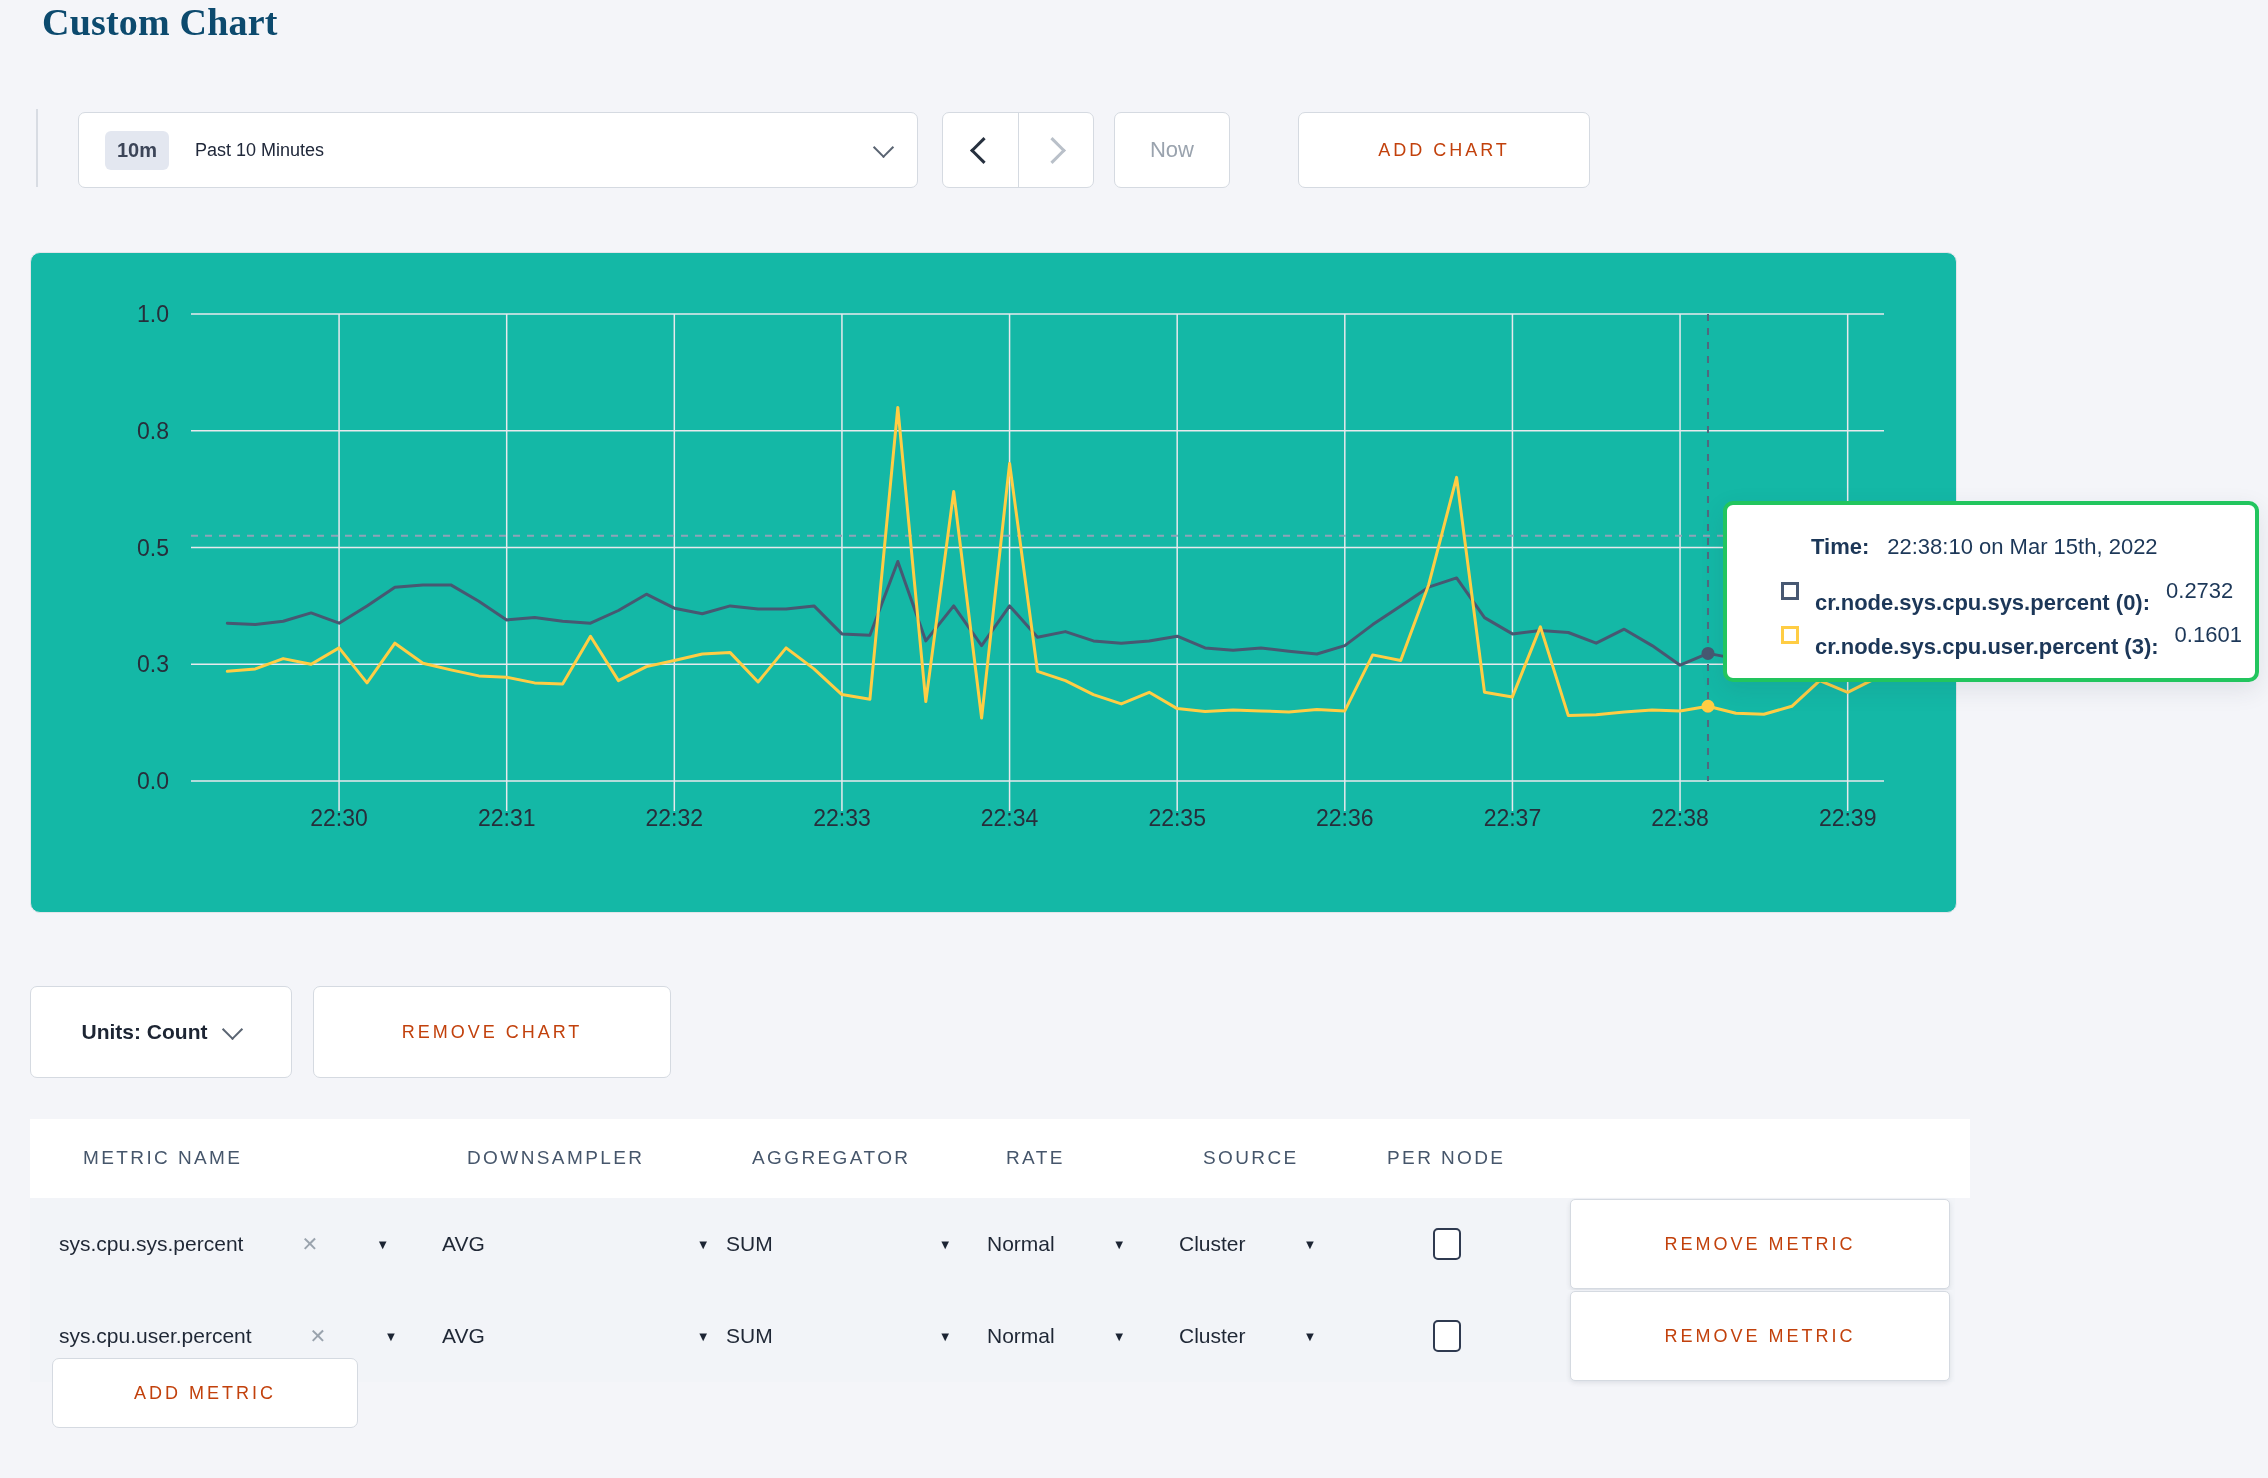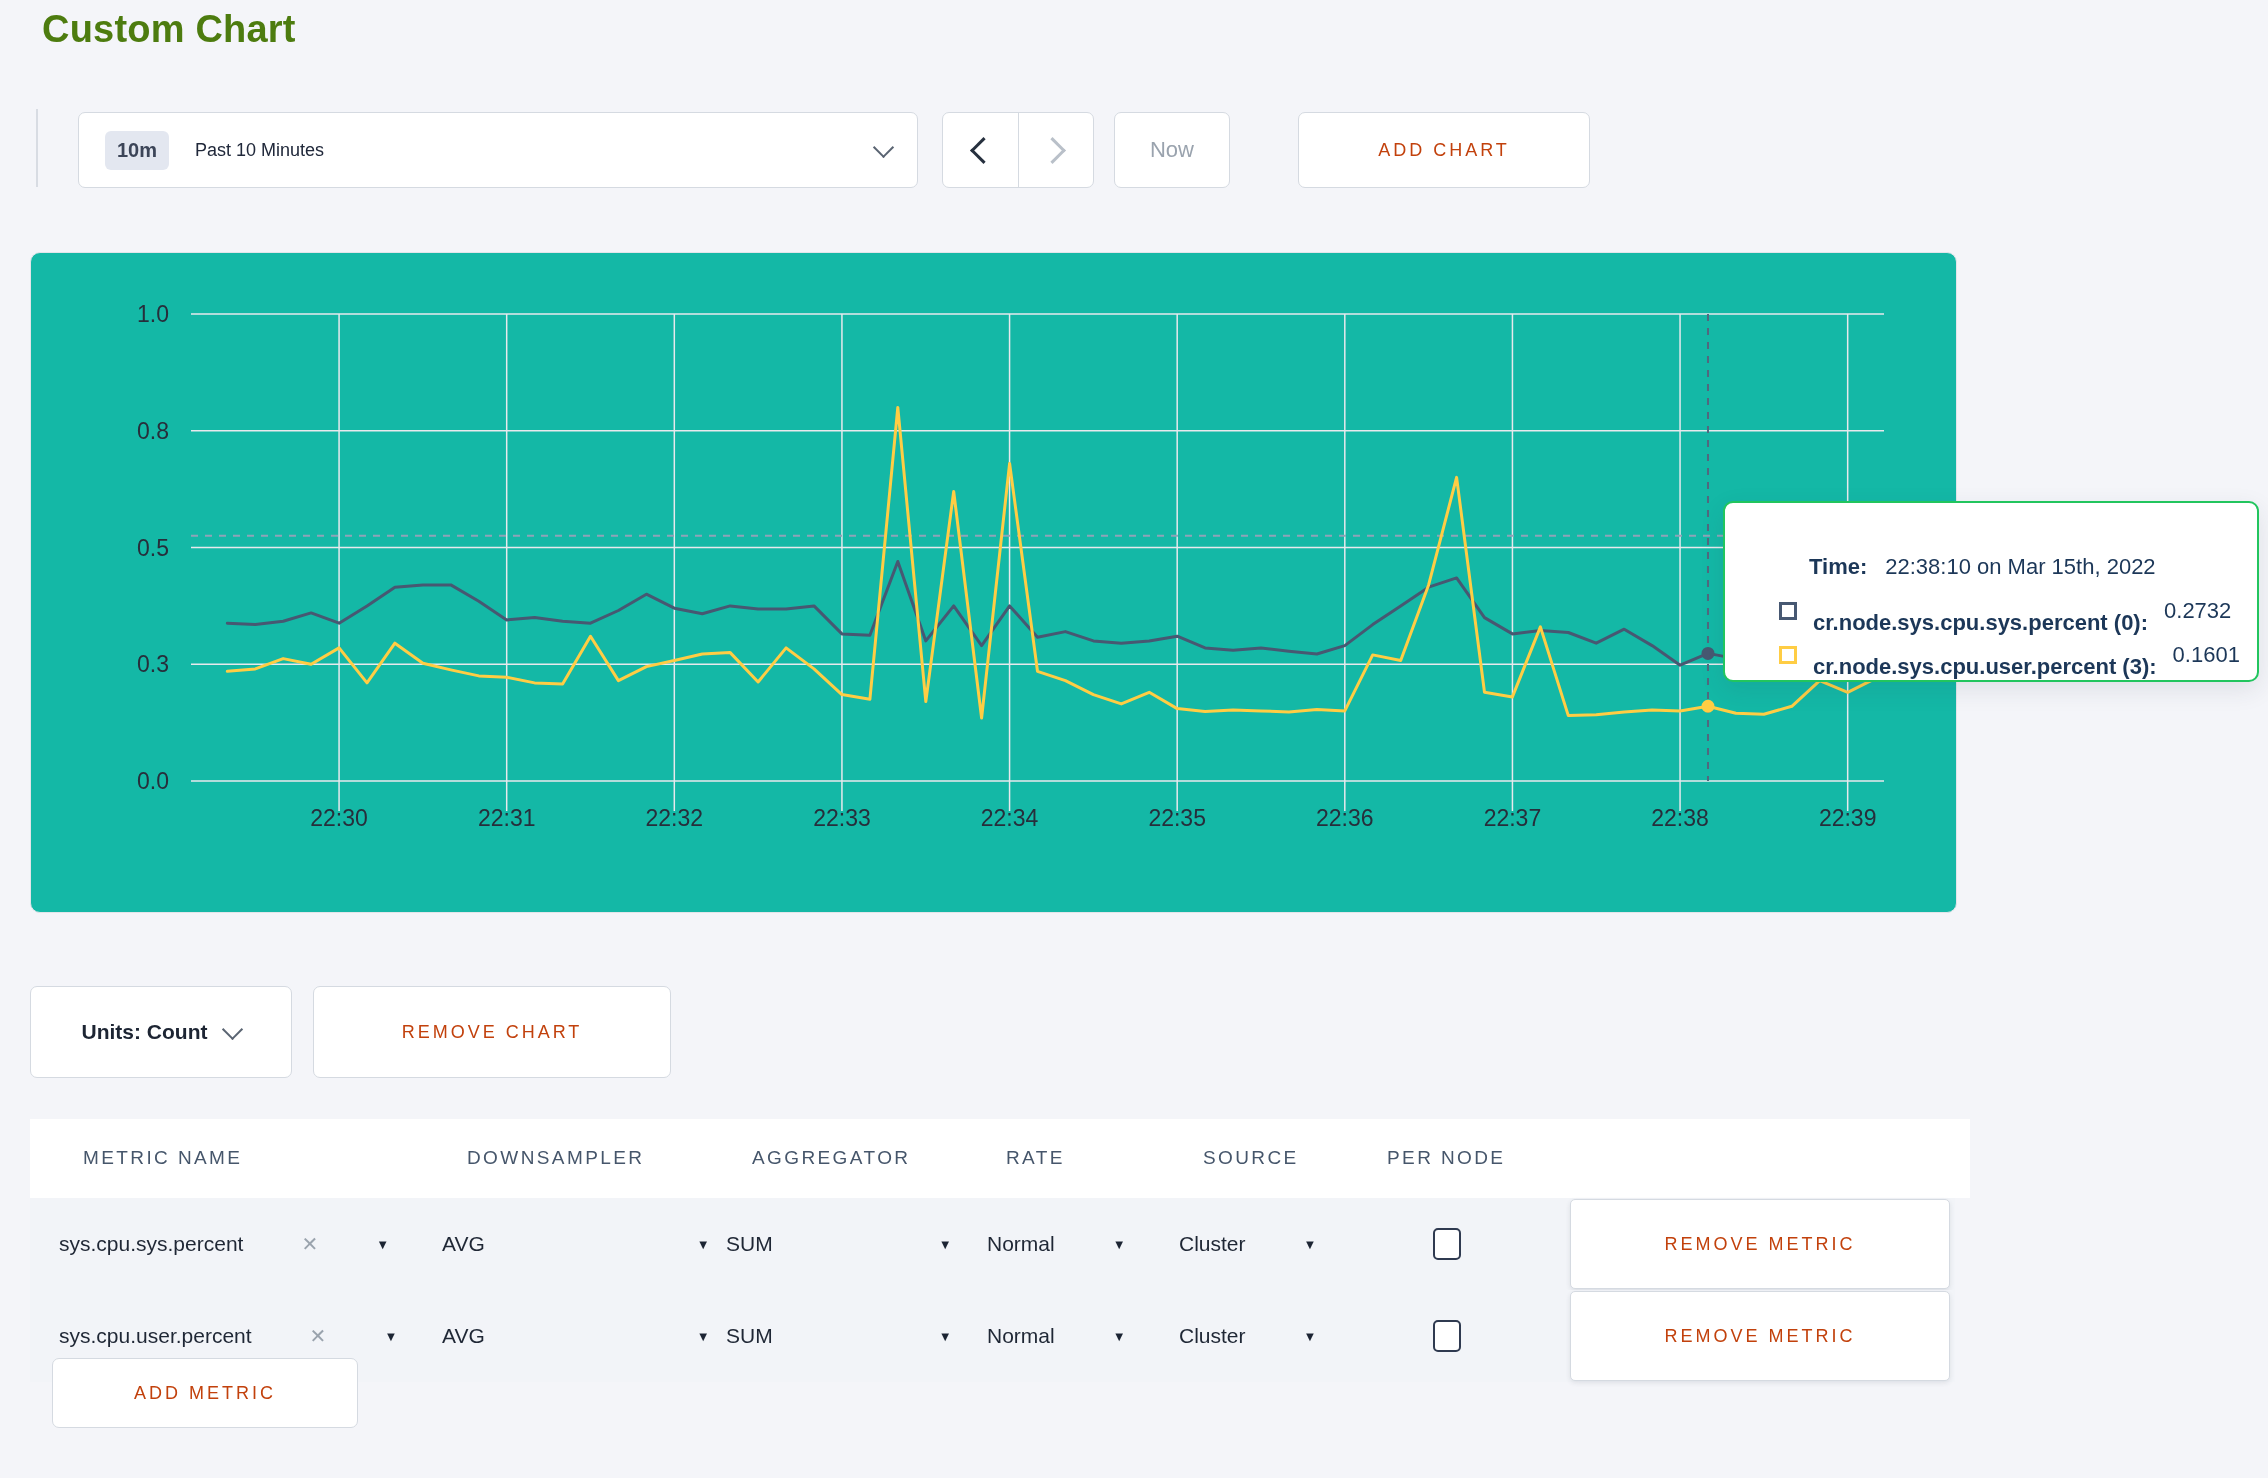--- a/index.html
+++ b/index.html
@@ -4,21 +4,21 @@
 <style>
   html,body{margin:0;padding:0;}
   body{
     width:2268px;height:1478px;position:relative;overflow:hidden;
     background:#f4f5f9;
     font-family:"Liberation Sans","DejaVu Sans",sans-serif;
     color:#1f2735;
   }
   .abs{position:absolute;}
   
-  .page-title{left:42px;top:8px;font-size:38px;font-weight:600;color:#4d7c0f;letter-spacing:.2px;}
+  .page-title{left:42px;top:0;font-size:38px;font-weight:600;color:#0c4a6e;letter-spacing:.2px;font-family:Liberation Serif, serif;}
   .tb-divider{left:36px;top:109px;width:2px;height:78px;background:#d8dce3;}
   .time-select{
     left:78px;top:112px;width:840px;height:76px;background:#fff;border:1px solid #d5dae1;
     border-radius:7px;display:flex;align-items:center;box-sizing:border-box;padding:0 26px;cursor:pointer;
   }
   .time-badge{background:#e3e7f0;border-radius:6px;font-size:20px;font-weight:700;color:#3c4558;padding:8px 12px;}
   .time-label{font-size:18px;color:#20283a;margin-left:26px;flex:1;}
   .chev{width:13px;height:13px;border-right:2.5px solid #5a6472;border-bottom:2.5px solid #5a6472;transform:rotate(45deg);margin-top:-6px;}
   .pager{left:942px;top:112px;width:152px;height:76px;background:#fff;border:1px solid #d5dae1;border-radius:7px;display:flex;box-sizing:border-box;}
   .pager-cell{flex:1;display:flex;align-items:center;justify-content:center;cursor:pointer;}
@@ -30,22 +30,22 @@
     background:#fff;border:1px solid #d5dae1;border-radius:7px;display:flex;align-items:center;justify-content:center;
     box-sizing:border-box;cursor:pointer;
   }
   .btn-now{left:1114px;top:112px;width:116px;height:76px;font-size:22px;color:#9aa3ae;}
   .btn-blue{color:#c2410c;font-size:18px;letter-spacing:3px;font-weight:500;text-align:center;}
   .btn-addchart{left:1298px;top:112px;width:292px;height:76px;}
   
   .chart-card{left:30px;top:252px;width:1925px;height:659px;background:#14b8a6;border:1px solid #e2e5ea;border-radius:10px;}
   
   .tooltip{
-    left:1723px;top:501px;width:536px;height:181px;background:#fff;border:2px solid #22c55e;border-radius:10px;
-    box-shadow:0 8px 24px rgba(40,50,70,.10);box-sizing:border-box;padding:42px 0 0 54px;z-index:5;
+    left:1723px;top:501px;width:536px;height:181px;background:#fff;border:4px solid #22c55e;border-radius:10px;
+    box-shadow:0 8px 24px rgba(40,50,70,.10);box-sizing:border-box;padding:20px 0 0 54px;z-index:5;
   }
   .tt-row{display:flex;align-items:center;height:44px;font-size:22px;color:#1c3758;}
   .tt-label{font-weight:700;margin-right:18px;}
   .tt-swatch{width:18px;height:18px;border:3.5px solid;box-sizing:border-box;margin-right:16px;background:#fff;}
   .tt-name{font-weight:700;margin-right:16px;margin-top:24px;}
   .tt-time-row{padding-left:30px;}
   
   .units-box{left:30px;top:986px;width:262px;height:92px;font-size:21px;font-weight:700;color:#1d2533;gap:18px;}
   .btn-removechart{left:313px;top:986px;width:358px;height:92px;}
   

